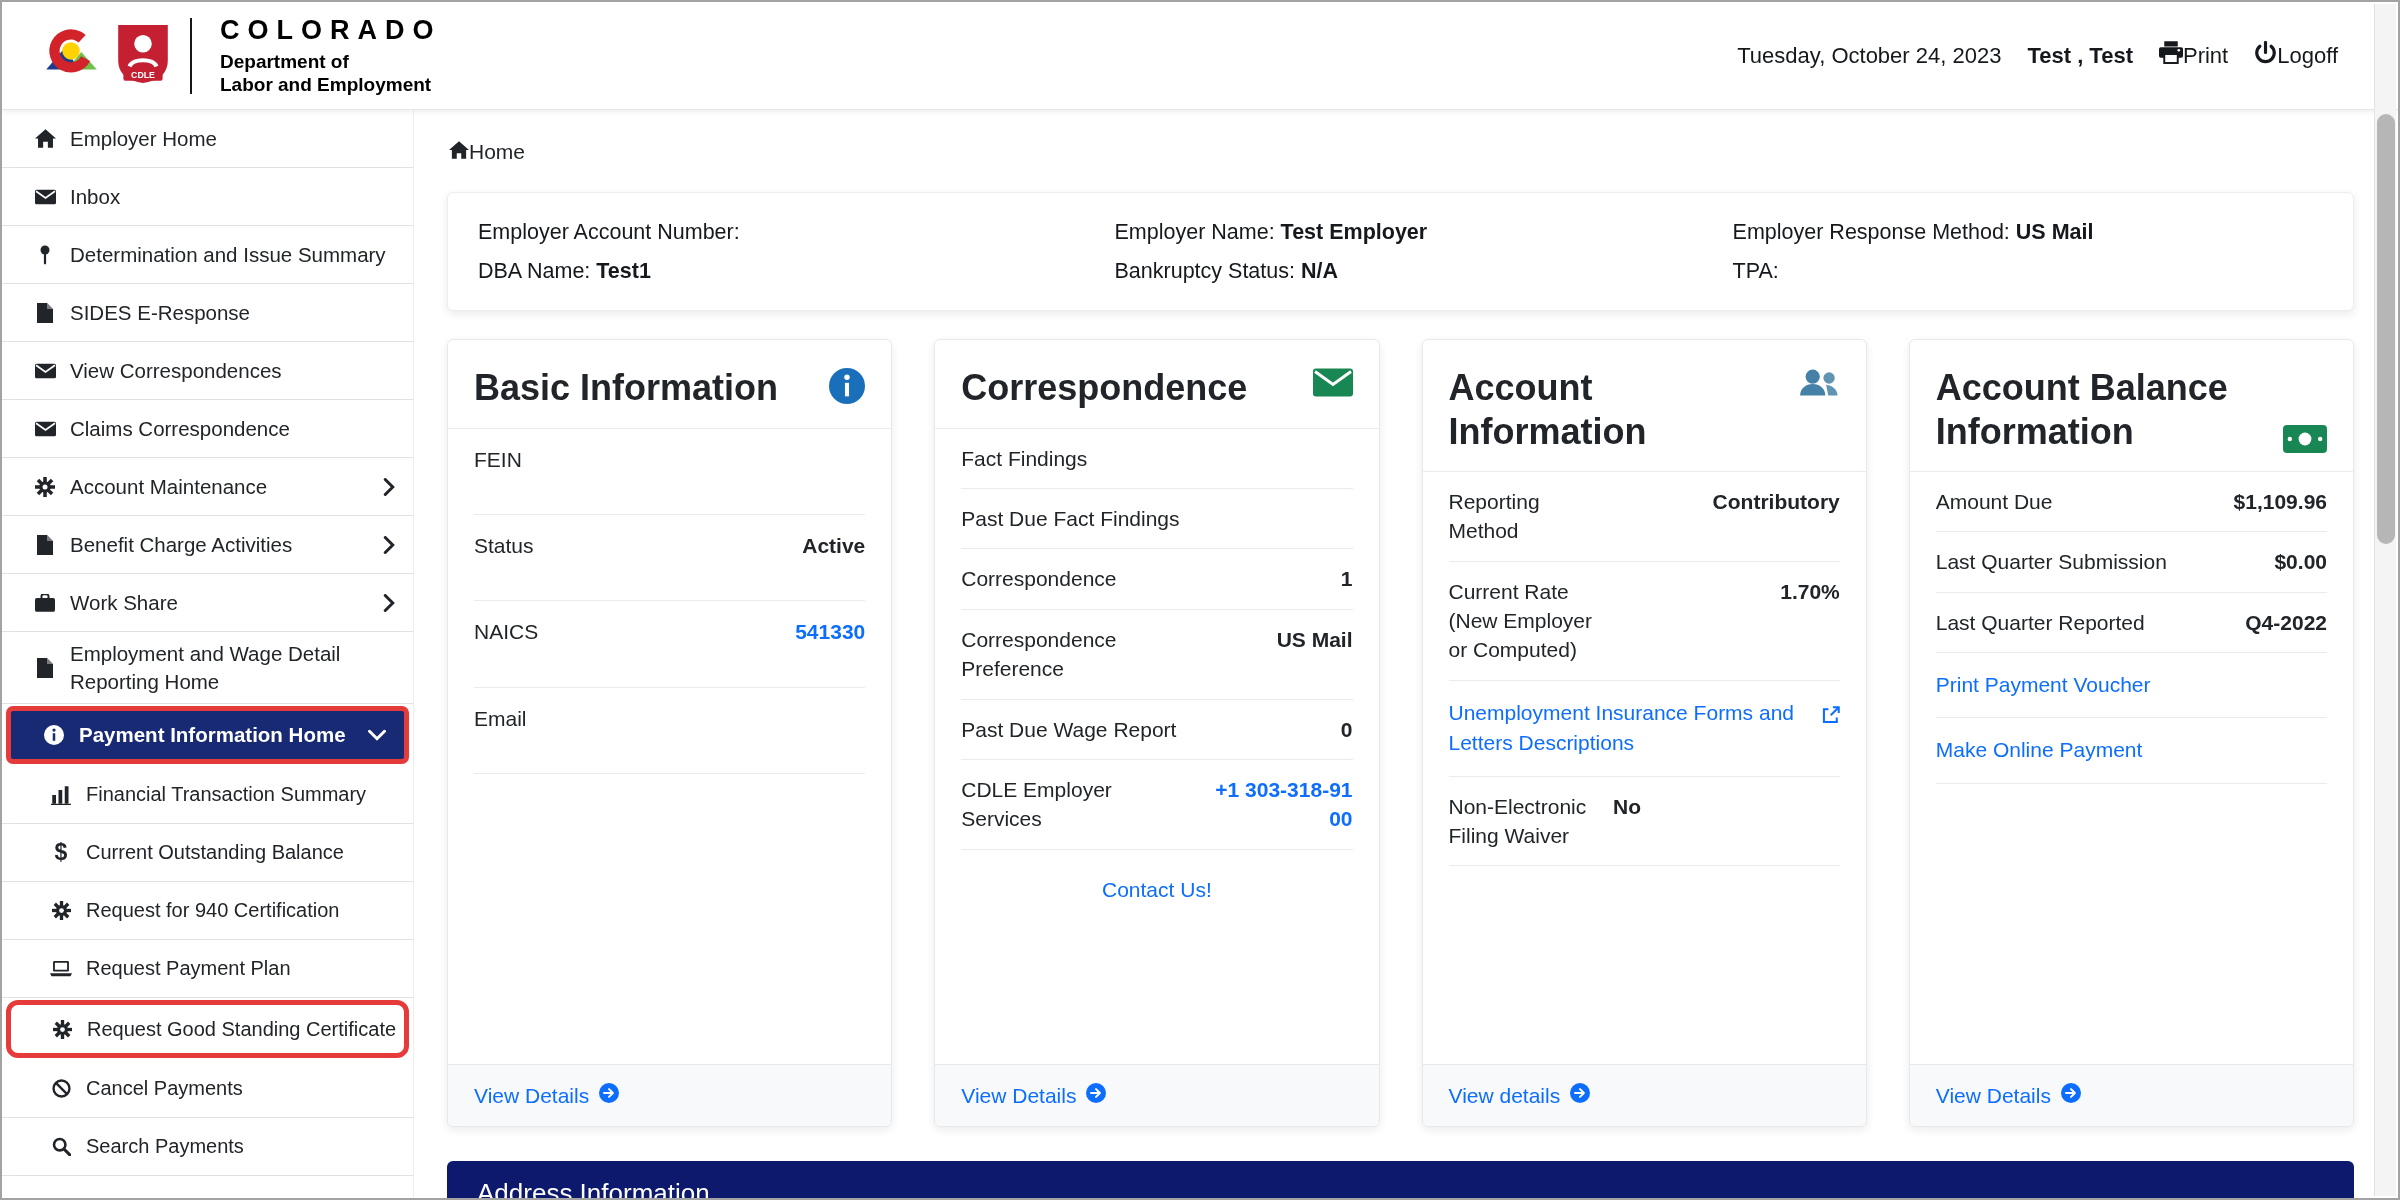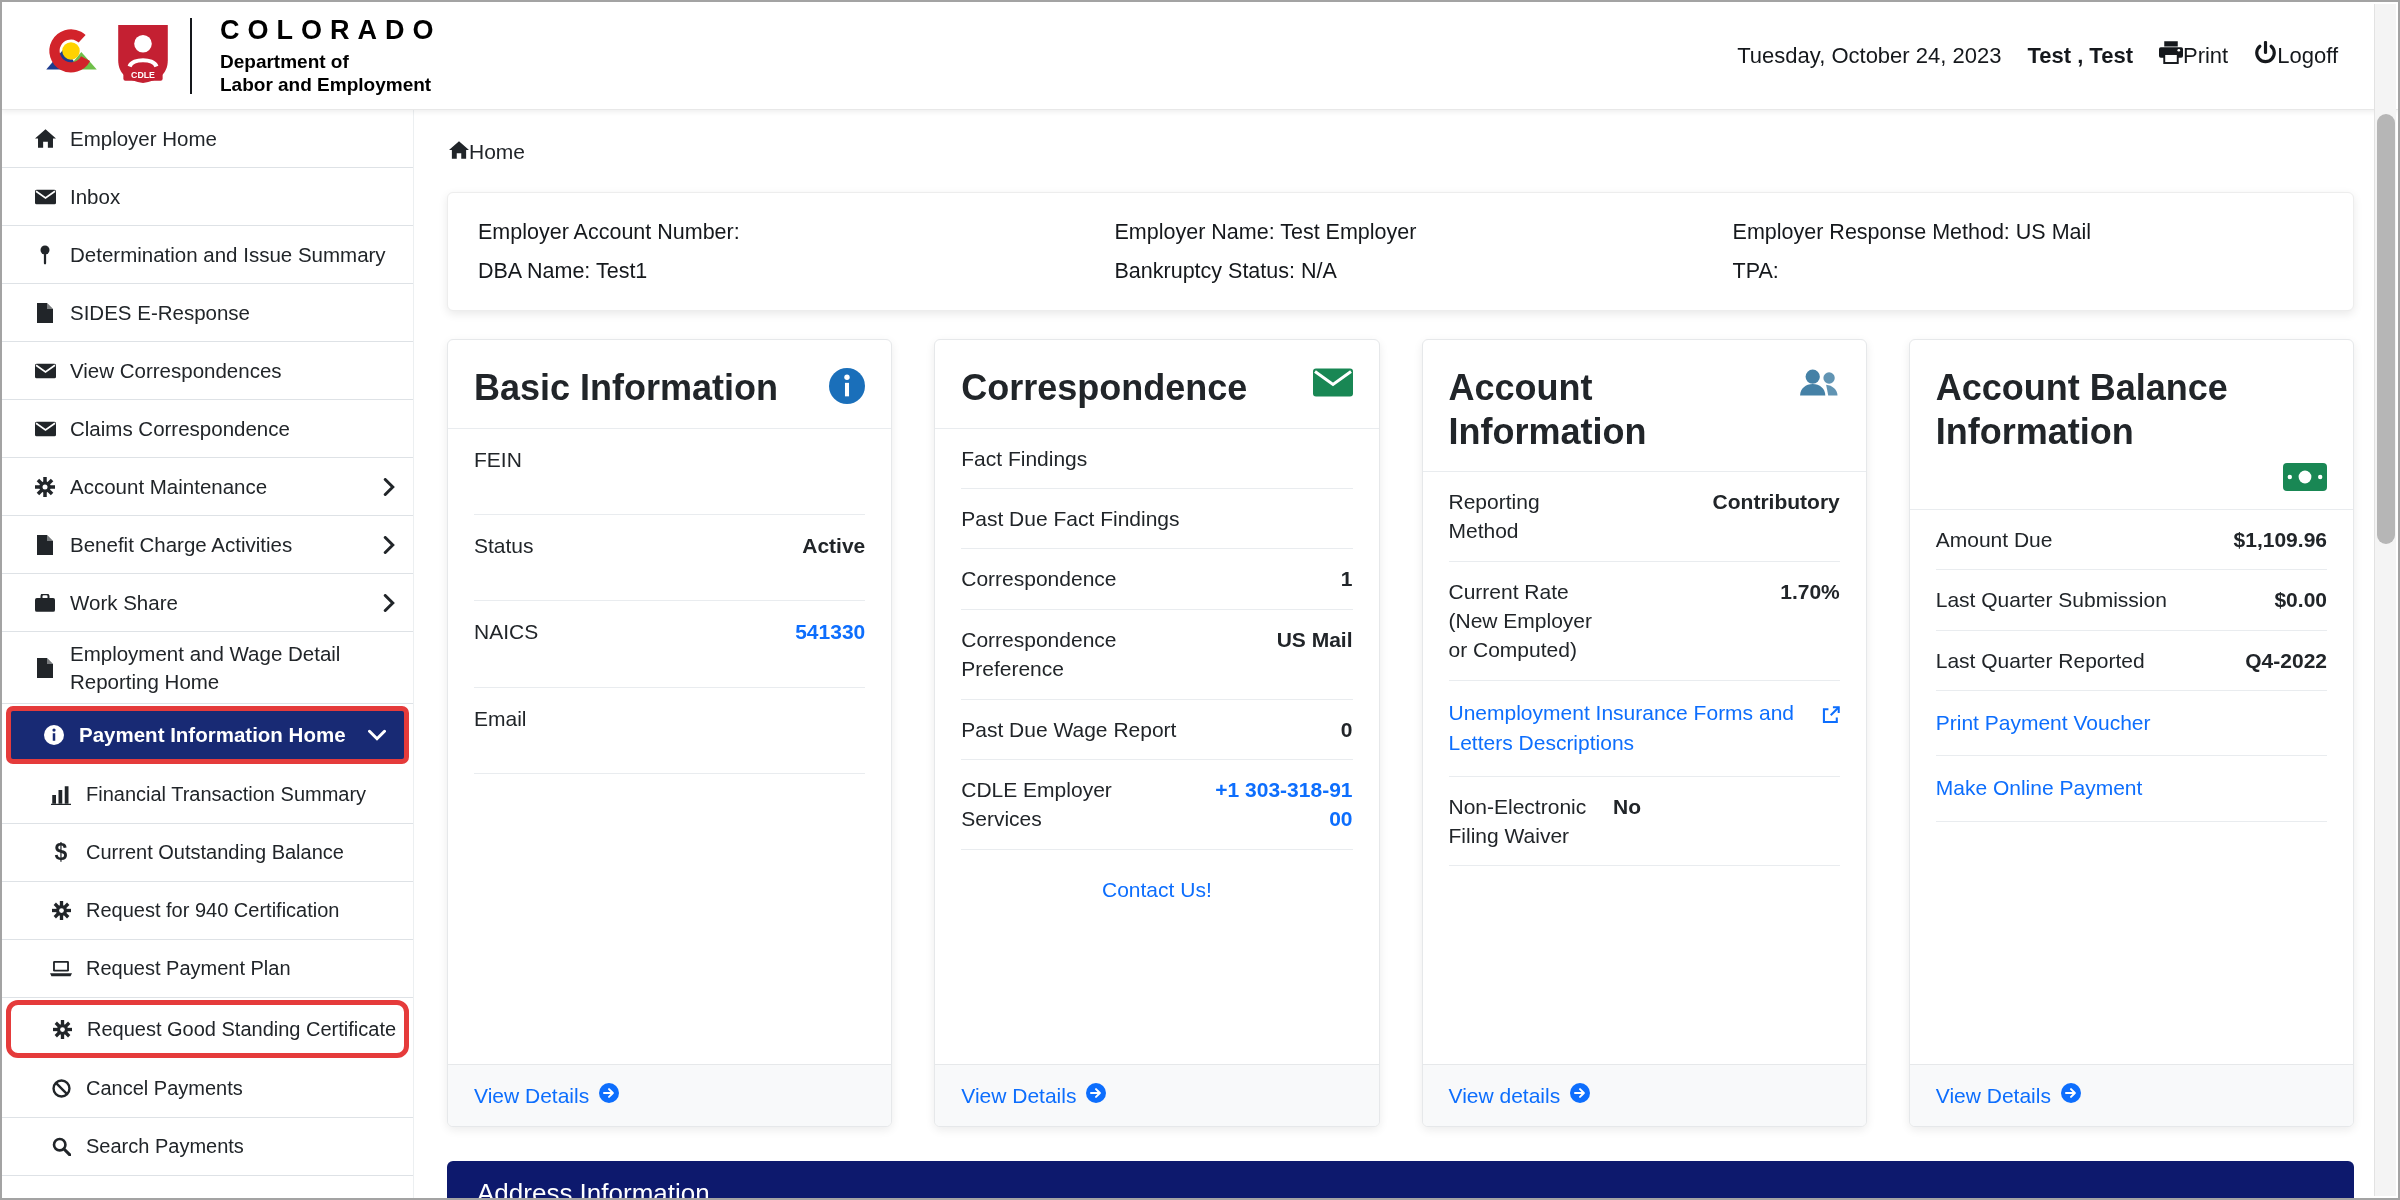--- a/index.html
+++ b/index.html
@@ -41,29 +41,29 @@
   
   .main { position:absolute; left:413px; top:108px; right:28px; bottom:0;
           padding:26px 16px 0 32px; overflow:hidden; background:#fff; }
   .breadcrumb { display:flex; align-items:flex-end; font-size:21px; color:#212529;
                 margin:4px 0 28px 2px; }
 
   .employer-bar { display:flex; background:#fff; border:1px solid #ededed; border-radius:6px;
                   box-shadow:0 3px 10px rgba(0,0,0,.09); padding:20px 30px;
                   font-size:21.5px; line-height:1.8; color:#15181c; margin-bottom:28px; }
   .eb-col1 { flex:0 0 34.5%; } .eb-col2 { flex:0 0 33.5%; } .eb-col3 { flex:1; }
-  .employer-bar b { font-weight:normal; }
+  .employer-bar b { font-weight:bold; }
 
   .cards { display:flex; gap:42px; height:788px; }
   .card { flex:1 1 0; display:flex; flex-direction:column; background:#fff;
           border:1px solid #e6e8ea; border-radius:6px; box-shadow:0 3px 10px rgba(0,0,0,.08);
           overflow:hidden; }
   .card-head { display:flex; justify-content:space-between; align-items:flex-start;
                padding:26px 26px 18px; border-bottom:1px solid #e9ecef; }
-  .card-head.stacked { flex-direction:column; align-items:stretch; }
+  .card-head.stacked { align-items:stretch; }
   .card-head.stacked .cicon { align-self:flex-end; margin-top:10px; }
   .card-title { font-size:36px; font-weight:bold; color:#212529; line-height:1.2; }
   .cicon { flex:none; margin-left:12px; margin-top:2px; display:flex; }
   .card-body { flex:1; padding:0 26px; font-size:21px; color:#212529; }
   .rowi { display:flex; justify-content:space-between; align-items:flex-start;
           padding:15px 0; border-bottom:1px solid #e9ecef; line-height:1.4; }
   .rl { flex:0 0 60%; }
   .rv { flex:1; text-align:right; font-weight:bold; padding-left:8px; }
   .rv.left { text-align:left; }
   .basic .rowi { padding:16px 0 40px; }

